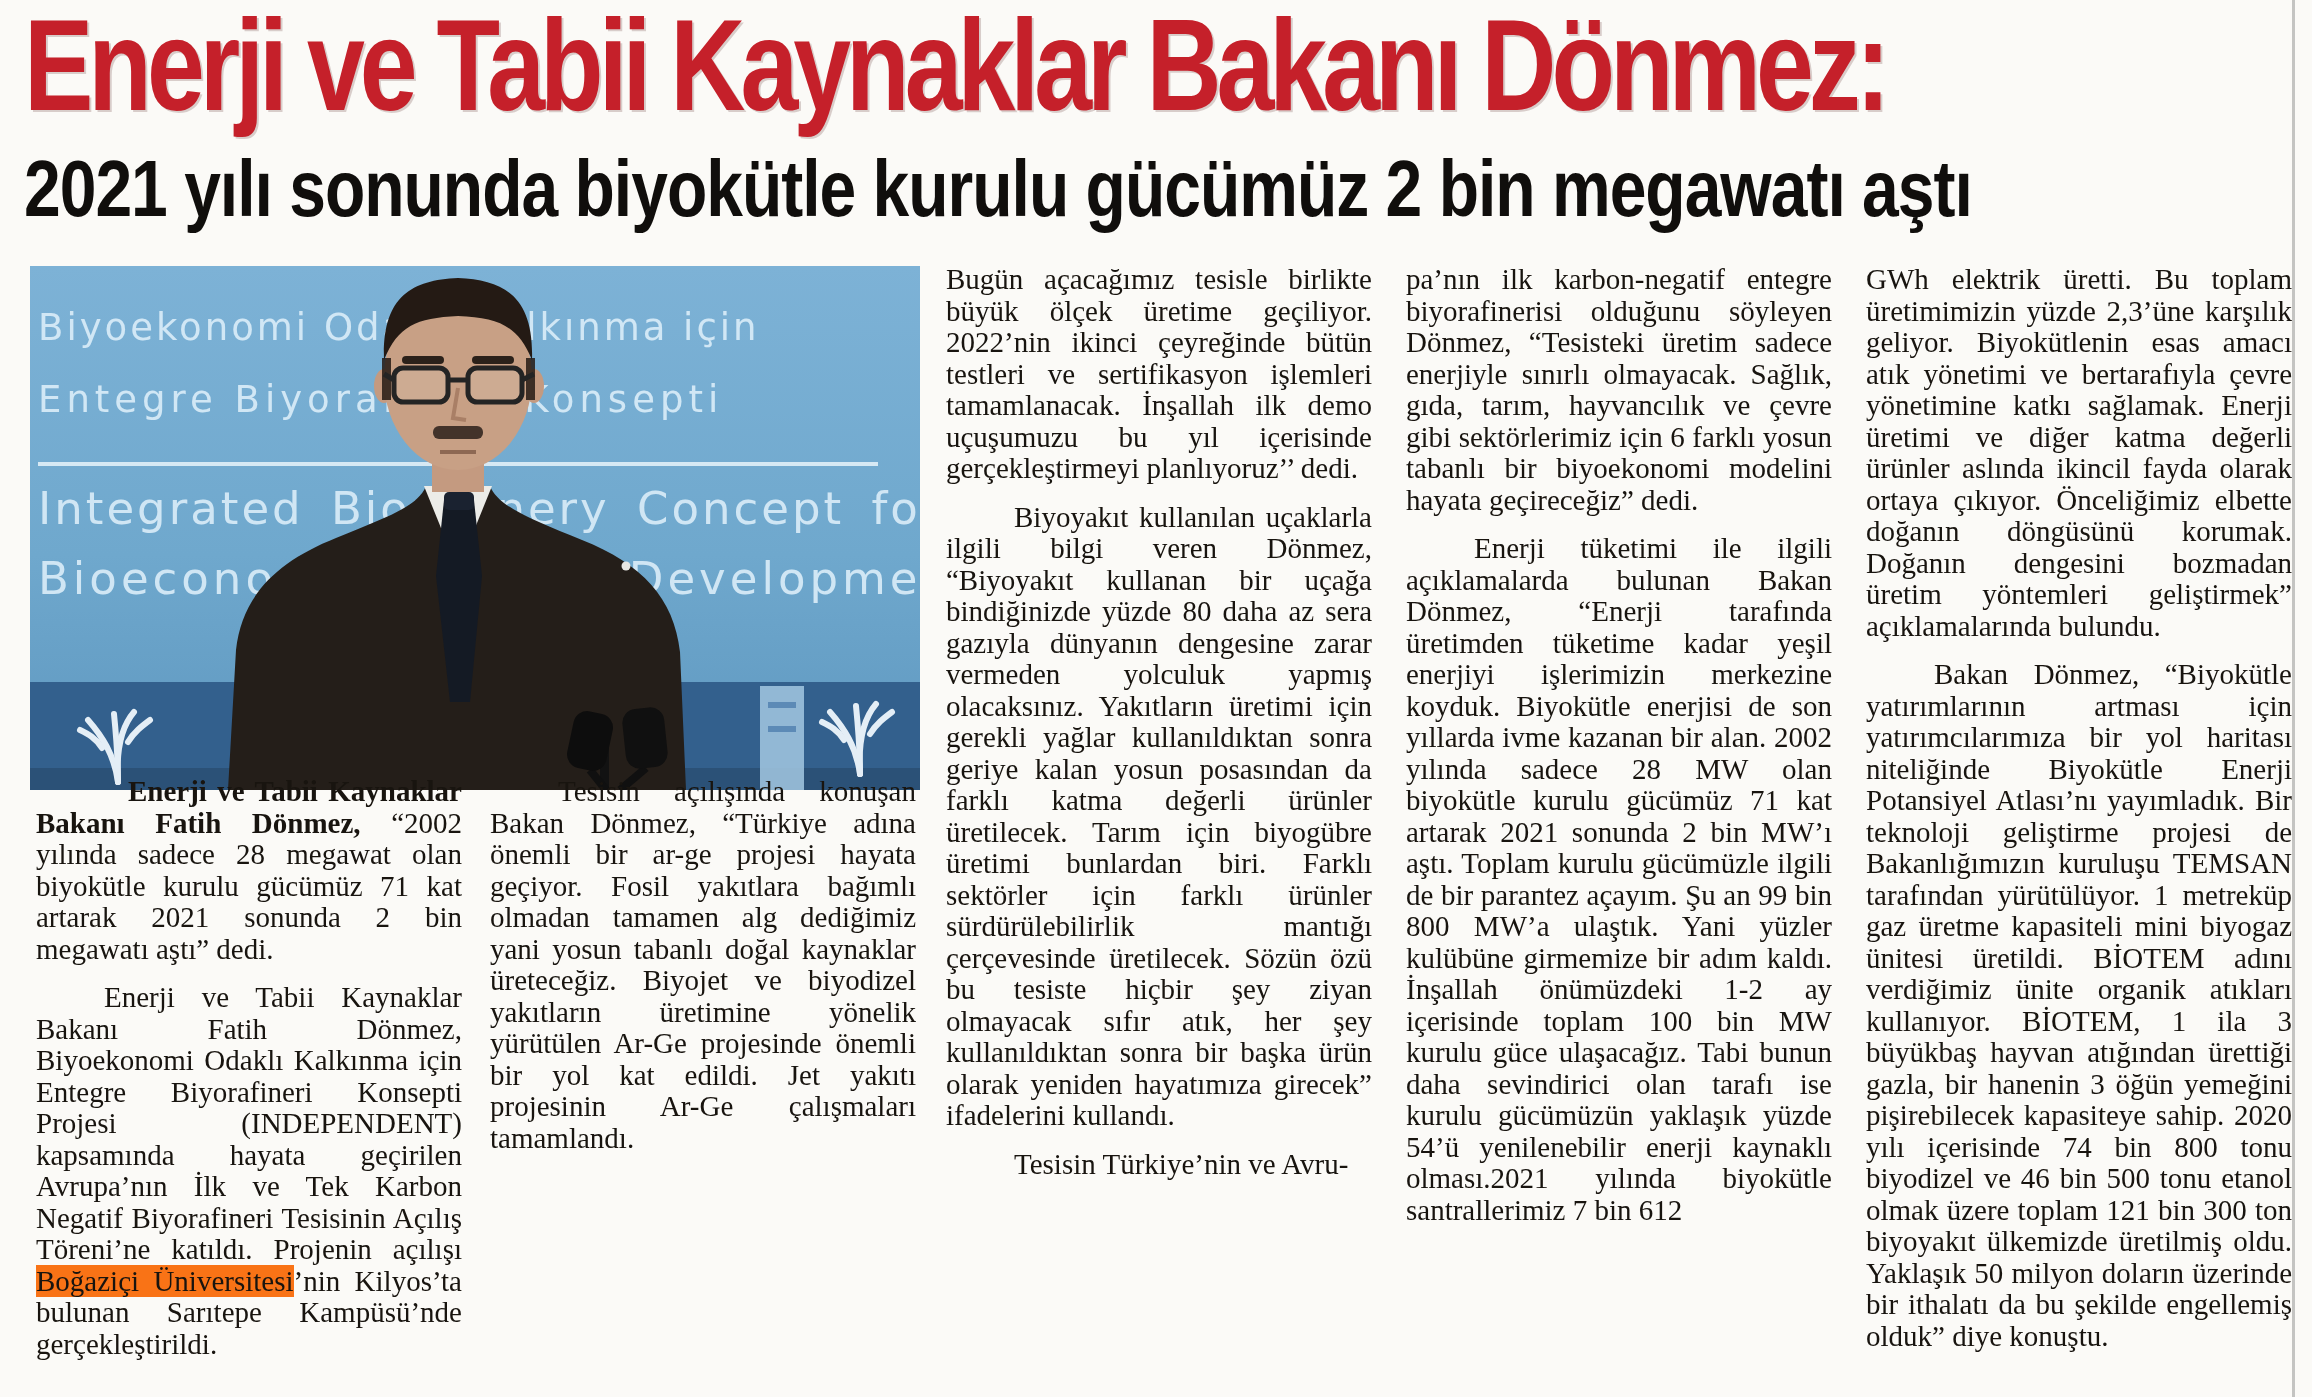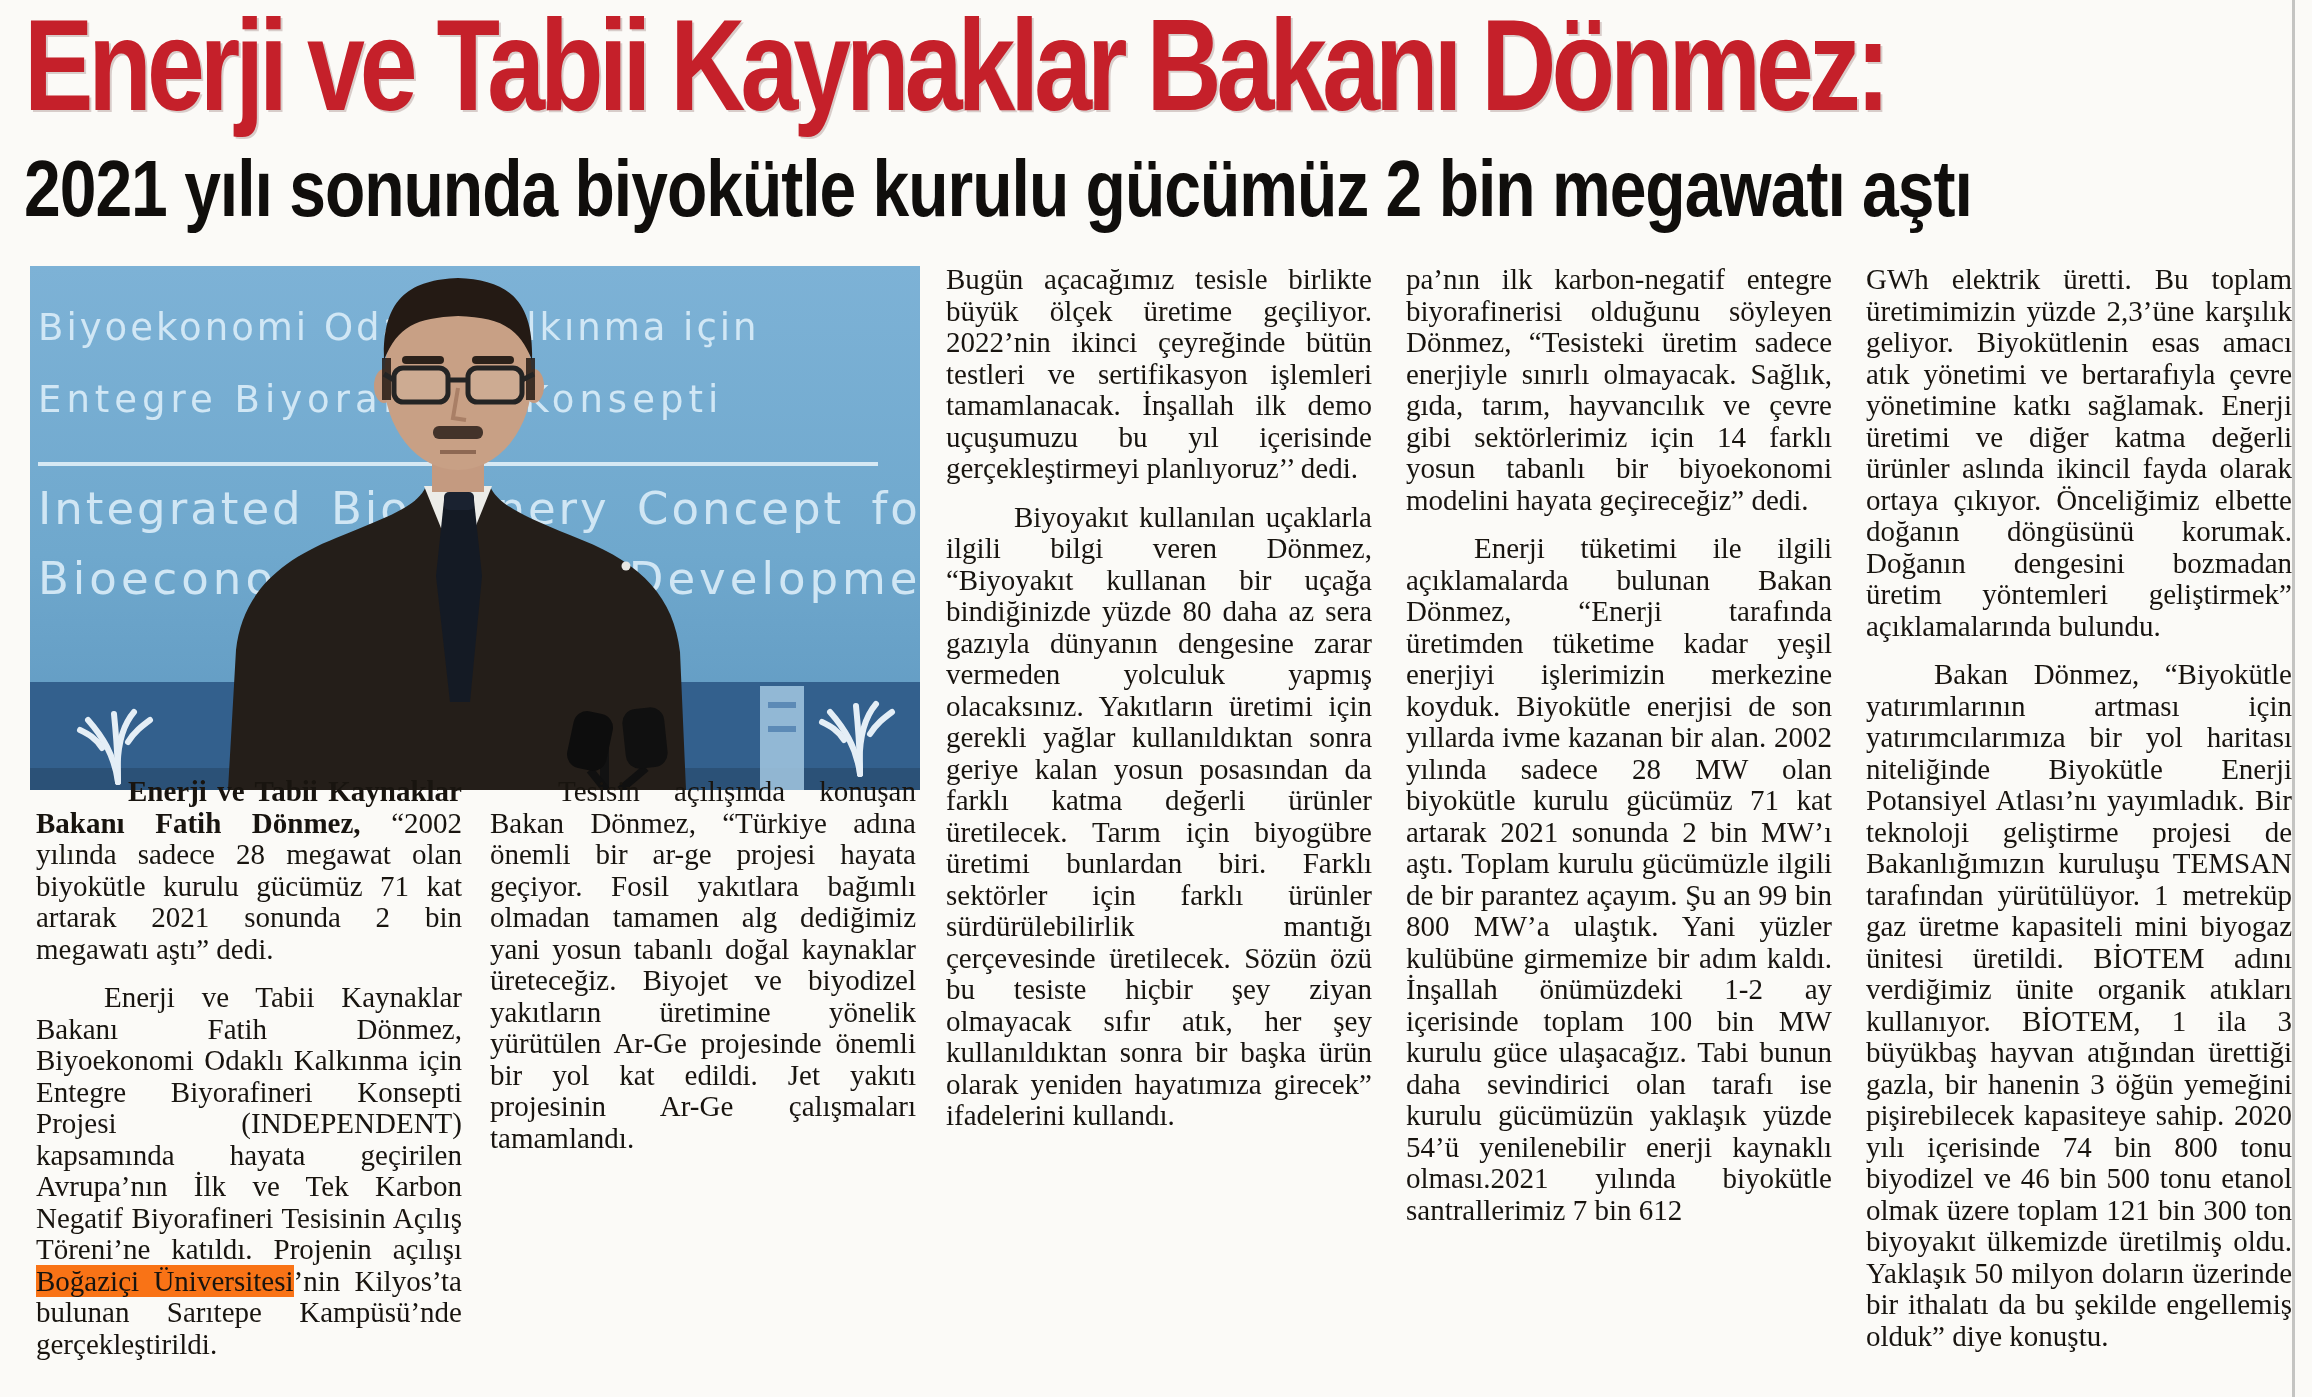--- a/index.html
+++ b/index.html
@@ -161,24 +161,25 @@
     <p class="last"><span>Enerji ve Tabii Kaynaklar Bakanı Fatih Dönmez, Biyoekonomi Odaklı Kalkınma için Entegre Biyorafineri Konsepti Projesi (INDEPENDENT) kapsamında hayata geçirilen Avrupa’nın İlk ve Tek Karbon Negatif Biyorafineri Tesisinin Açılış Töreni’ne katıldı. Projenin açılışı </span><span class="hl">Boğaziçi Üniversitesi</span><span>’nin Kilyos’ta bulunan Sarıtepe Kampüsü’nde gerçekleştirildi.</span></p>
   </div>
 
   <div class="col col-2">
     <p class="last">Tesisin açılışında konuşan Bakan Dönmez, “Türkiye adına önemli bir ar-ge projesi hayata geçiyor. Fosil yakıtlara bağımlı olmadan tamamen alg dediğimiz yani yosun tabanlı doğal kaynaklar üreteceğiz. Biyojet ve biyodizel yakıtların üretimine yönelik yürütülen Ar-Ge projesinde önemli bir yol kat edildi. Jet yakıtı projesinin Ar-Ge çalışmaları tamamlandı.</p>
   </div>
 
   <div class="col col-3">
     <p class="noindent">Bugün açacağımız tesisle birlikte büyük ölçek üretime geçiliyor. 2022’nin ikinci çeyreğinde bütün testleri ve sertifikasyon işlemleri tamamlanacak. İnşallah ilk demo uçuşumuzu bu yıl içerisinde gerçekleştirmeyi planlıyoruz’’ dedi.</p>
     <p>Biyoyakıt kullanılan uçaklarla ilgili bilgi veren Dönmez, “Biyoyakıt kullanan bir uçağa bindiğinizde yüzde 80 daha az sera gazıyla dünyanın dengesine zarar vermeden yolculuk yapmış olacaksınız. Yakıtların üretimi için gerekli yağlar kullanıldıktan sonra geriye kalan yosun posasından da farklı katma değerli ürünler üretilecek. Tarım için biyogübre üretimi bunlardan biri. Farklı sektörler için farklı ürünler sürdürülebilirlik mantığı çerçevesinde üretilecek. Sözün özü bu tesiste hiçbir şey ziyan olmayacak sıfır atık, her şey kullanıldıktan sonra bir başka ürün olarak yeniden hayatımıza girecek” ifadelerini kullandı.</p>
+    <p class="last">Tesisin Türkiye’nin ve Avru-</p>
   </div>
 
   <div class="col col-4">
-    <p class="noindent">pa’nın ilk karbon-negatif entegre biyorafinerisi olduğunu söyleyen Dönmez, “Tesisteki üretim sadece enerjiyle sınırlı olmayacak. Sağlık, gıda, tarım, hayvancılık ve çevre gibi sektörlerimiz için 14 farklı yosun tabanlı bir biyoekonomi modelini hayata geçireceğiz” dedi.</p>
+    <p class="noindent">pa’nın ilk karbon-negatif entegre biyorafinerisi olduğunu söyleyen Dönmez, “Tesisteki üretim sadece enerjiyle sınırlı olmayacak. Sağlık, gıda, tarım, hayvancılık ve çevre gibi sektörlerimiz için 6 farklı yosun tabanlı bir biyoekonomi modelini hayata geçireceğiz” dedi.</p>
     <p class="last">Enerji tüketimi ile ilgili açıklamalarda bulunan Bakan Dönmez, “Enerji tarafında üretimden tüketime kadar yeşil enerjiyi işlerimizin merkezine koyduk. Biyokütle enerjisi de son yıllarda ivme kazanan bir alan. 2002 yılında sadece 28 MW olan biyokütle kurulu gücümüz 71 kat artarak 2021 sonunda 2 bin MW’ı aştı. Toplam kurulu gücümüzle ilgili de bir parantez açayım. Şu an 99 bin 800 MW’a ulaştık. Yani yüzler kulübüne girmemize bir adım kaldı. İnşallah önümüzdeki 1-2 ay içerisinde toplam 100 bin MW kurulu güce ulaşacağız. Tabi bunun daha sevindirici olan tarafı ise kurulu gücümüzün yaklaşık yüzde 54’ü yenilenebilir enerji kaynaklı olması.2021 yılında biyokütle santrallerimiz 7 bin 612</p>
   </div>
 
   <div class="col col-5">
     <p class="noindent">GWh elektrik üretti. Bu toplam üretimimizin yüzde 2,3’üne karşılık geliyor. Biyokütlenin esas amacı atık yönetimi ve bertarafıyla çevre yönetimine katkı sağlamak. Enerji üretimi ve diğer katma değerli ürünler aslında ikincil fayda olarak ortaya çıkıyor. Önceliğimiz elbette doğanın döngüsünü korumak. Doğanın dengesini bozmadan üretim yöntemleri geliştirmek” açıklamalarında bulundu.</p>
     <p class="last">Bakan Dönmez, “Biyokütle yatırımlarının artması için yatırımcılarımıza bir yol haritası niteliğinde Biyokütle Enerji Potansiyel Atlası’nı yayımladık. Bir teknoloji geliştirme projesi de Bakanlığımızın kuruluşu TEMSAN tarafından yürütülüyor. 1 metreküp gaz üretme kapasiteli mini biyogaz ünitesi üretildi. BİOTEM adını verdiğimiz ünite organik atıkları kullanıyor. BİOTEM, 1 ila 3 büyükbaş hayvan atığından ürettiği gazla, bir hanenin 3 öğün yemeğini pişirebilecek kapasiteye sahip. 2020 yılı içerisinde 74 bin 800 tonu biyodizel ve 46 bin 500 tonu etanol olmak üzere toplam 121 bin 300 ton biyoyakıt ülkemizde üretilmiş oldu. Yaklaşık 50 milyon doların üzerinde bir ithalatı da bu şekilde engellemiş olduk” diye konuştu.</p>
   </div>
 
   <div class="edge-line"></div>
 </div>

